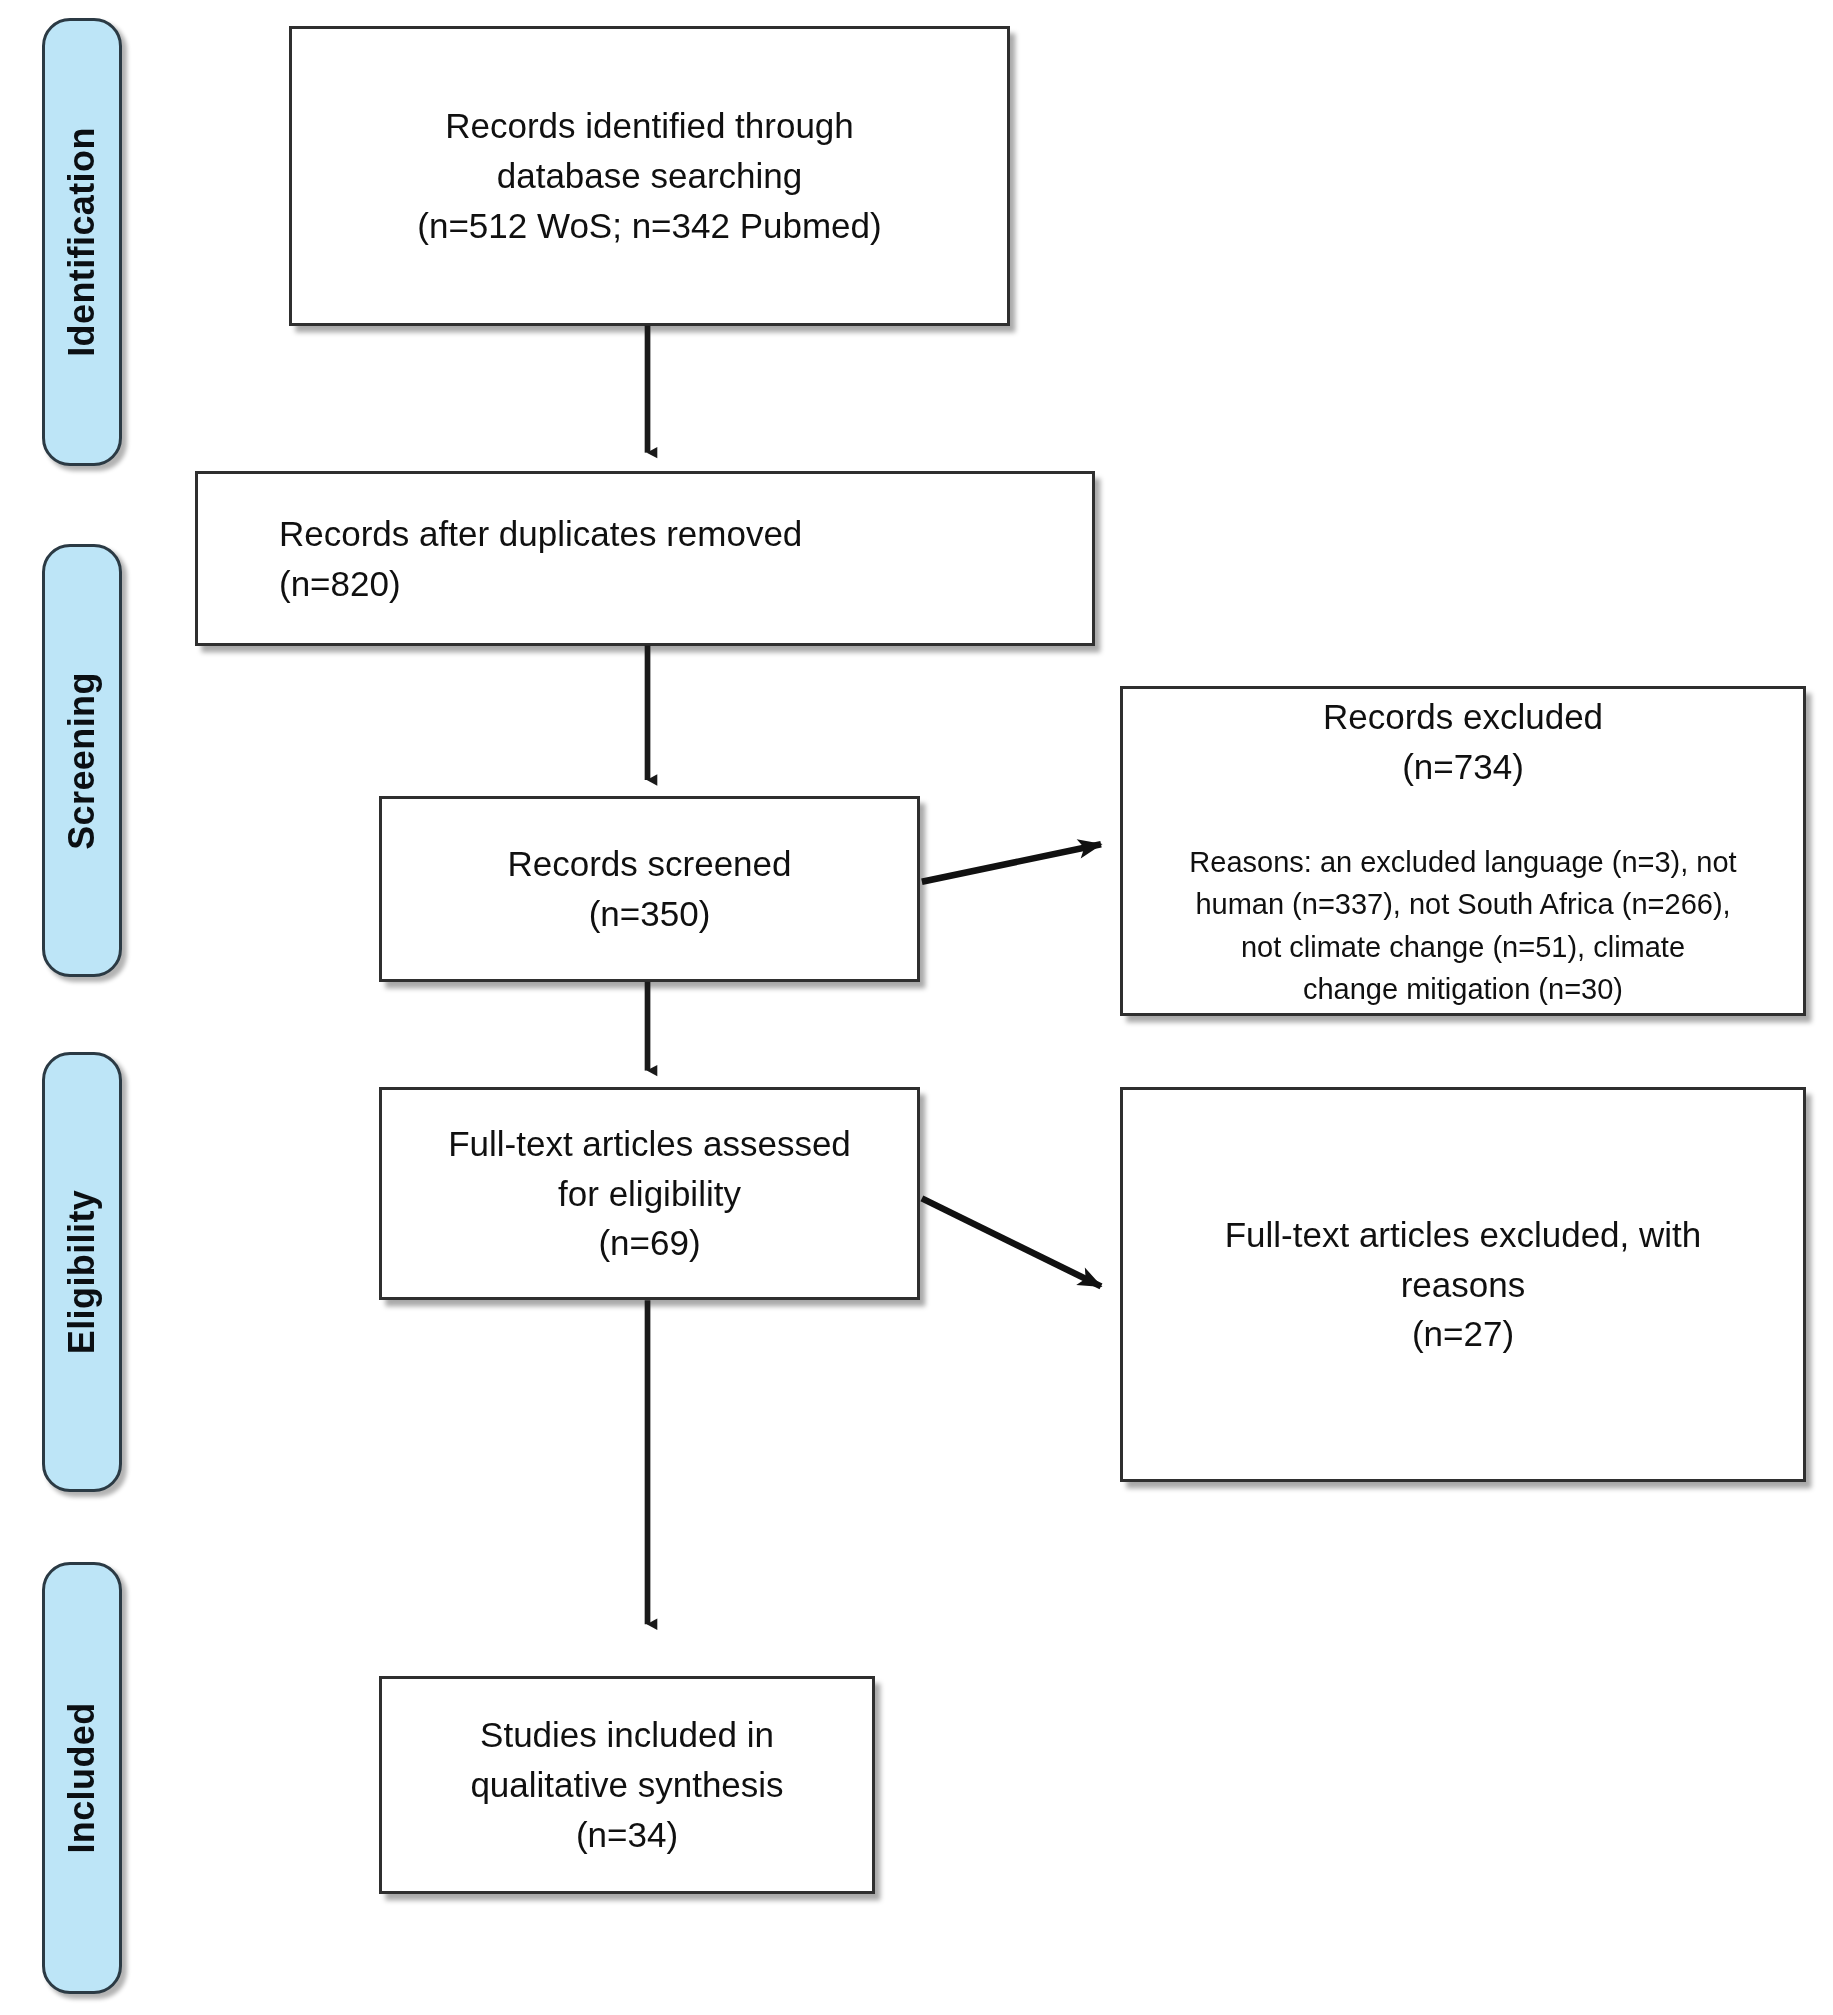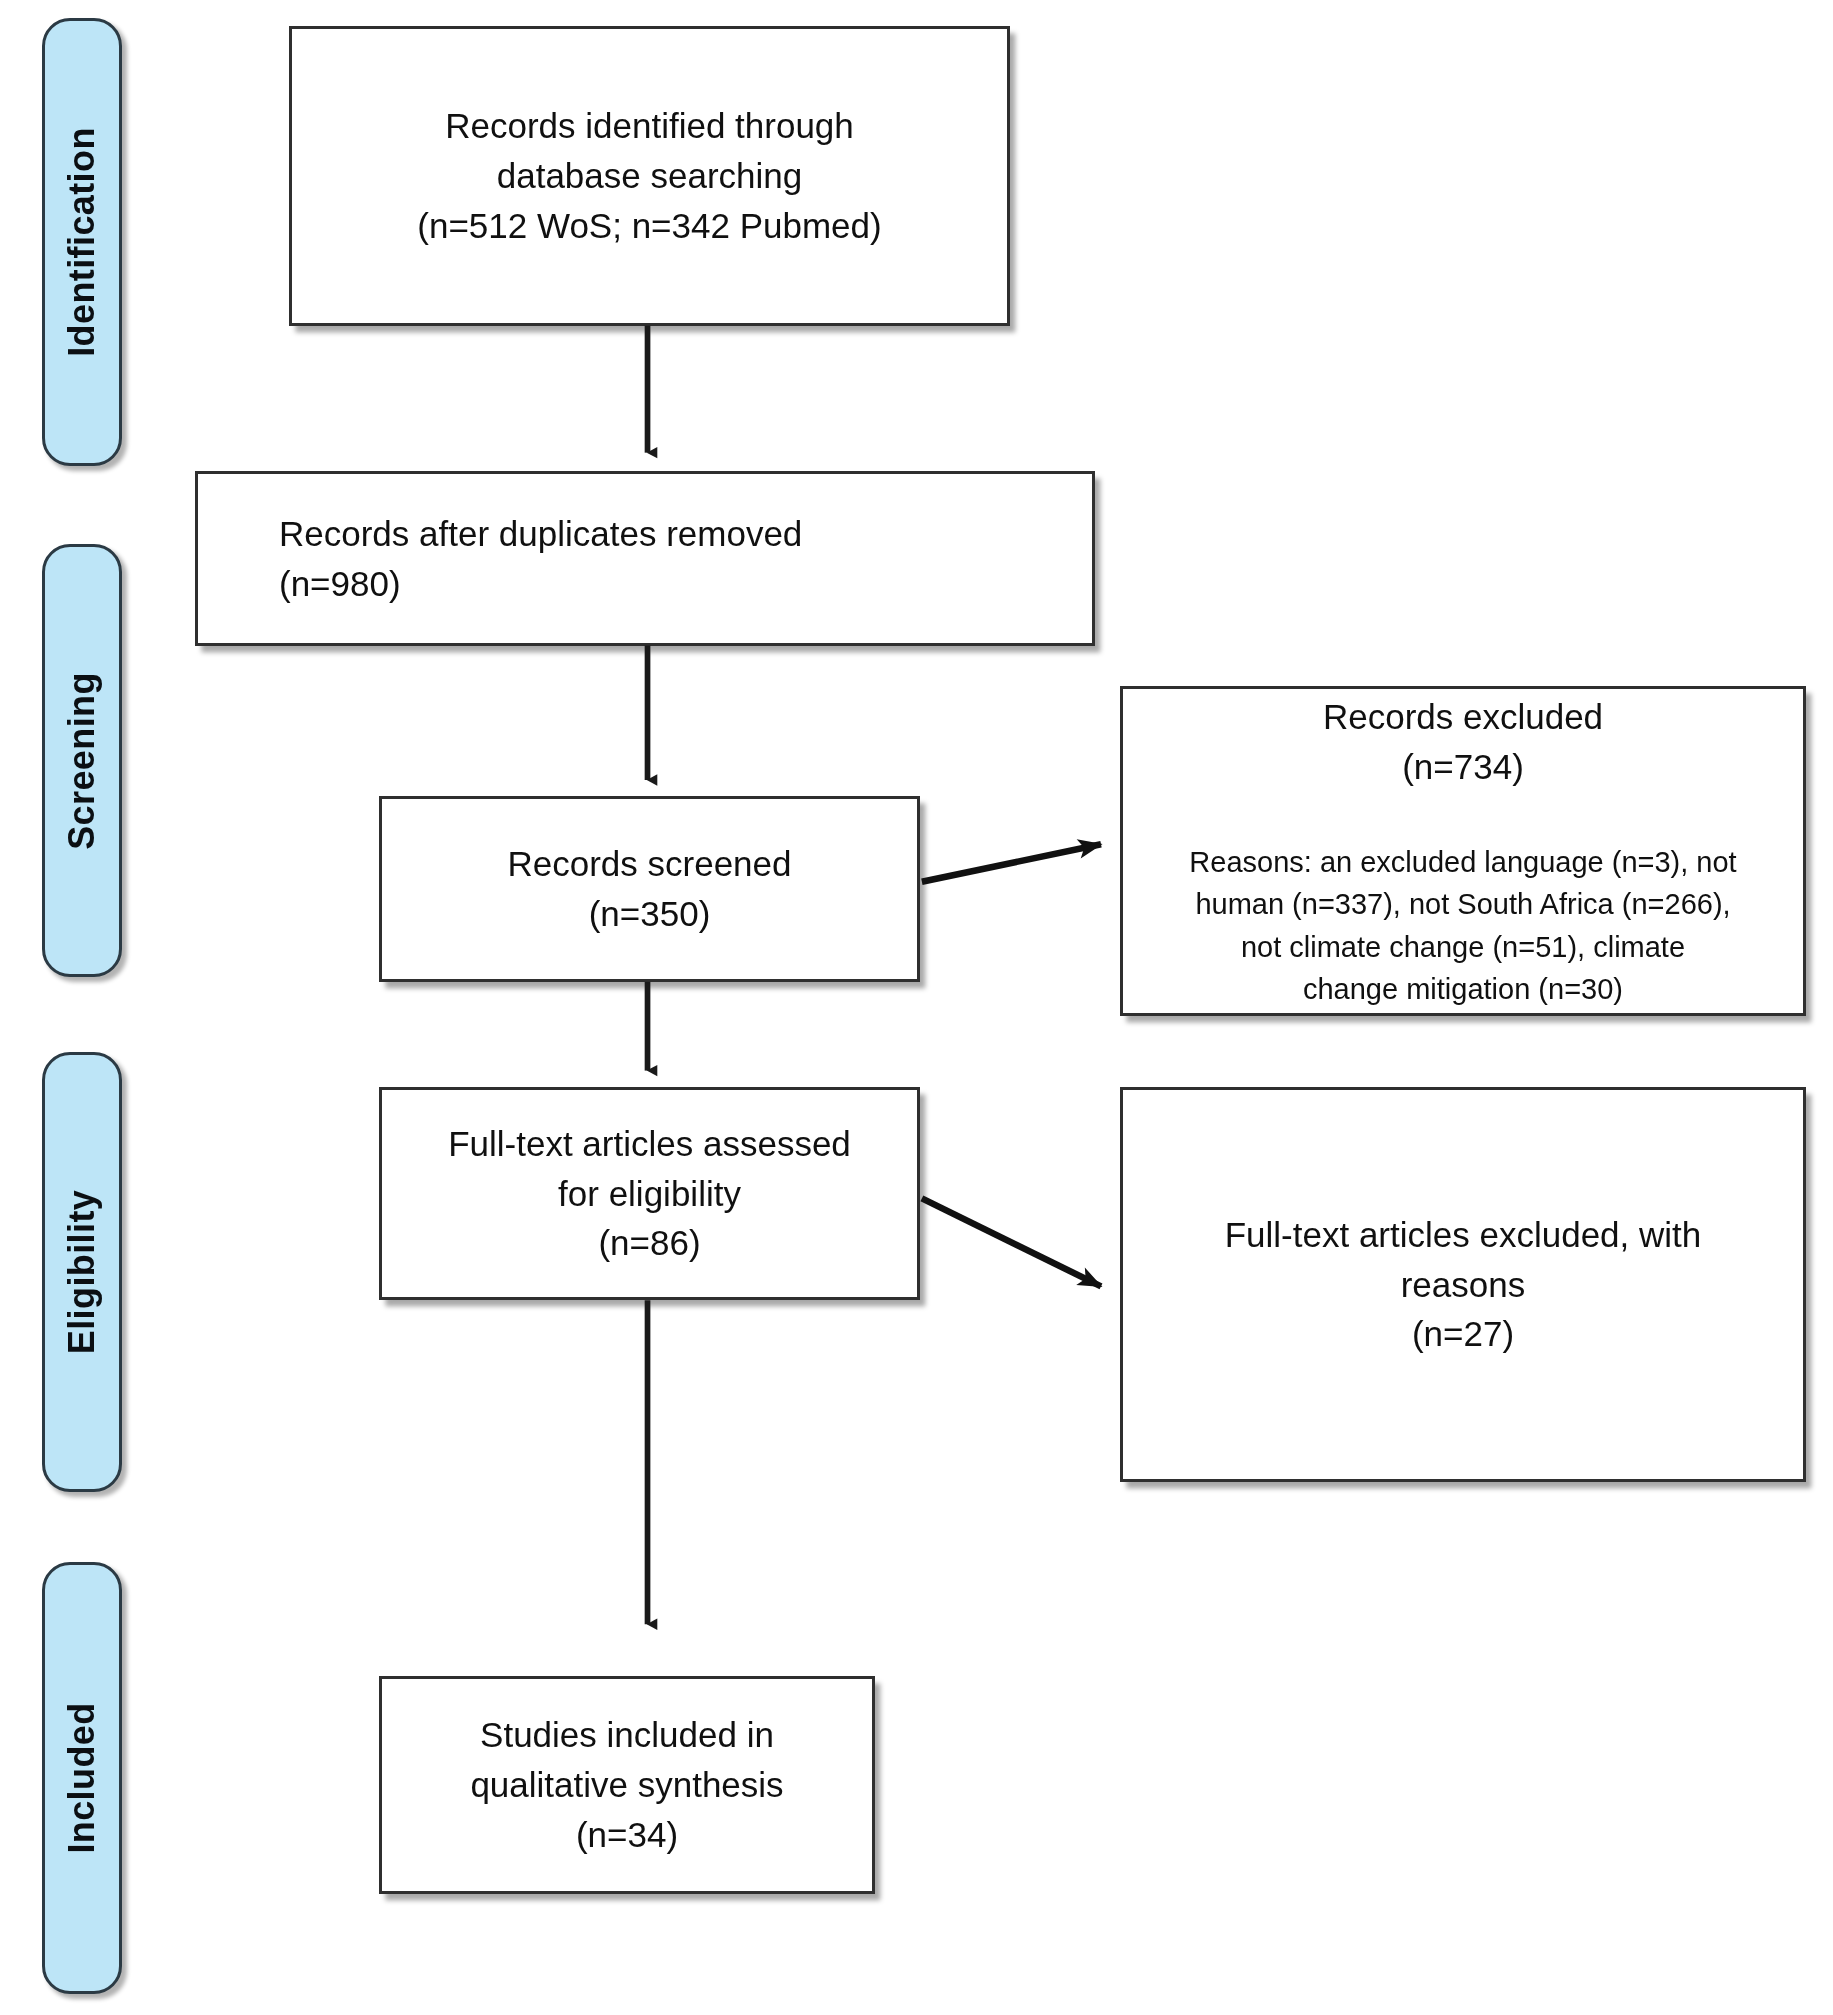--- a/index.html
+++ b/index.html
@@ -113,21 +113,21 @@
   </div>
 
   <div class="flow-box" style="left:289px; top:26px; width:721px; height:300px;">
     <span class="box-text">Records identified through
 database searching
 (n=512 WoS; n=342 Pubmed)</span>
   </div>
 
   <div class="flow-box align-left-block" style="left:195px; top:471px; width:900px; height:175px;">
     <span class="box-text">Records after duplicates removed
-(n=980)</span>
+(n=820)</span>
   </div>
 
   <div class="flow-box" style="left:379px; top:796px; width:541px; height:186px;">
     <span class="box-text">Records screened
 (n=350)</span>
   </div>
 
   <div class="flow-box" style="left:1120px; top:686px; width:686px; height:330px;">
     <span class="box-text">
       <span class="box-head">Records excluded
@@ -135,21 +135,21 @@
       <span class="box-body">Reasons: an excluded language (n=3), not
 human (n=337), not South Africa (n=266),
 not climate change (n=51), climate
 change mitigation (n=30)</span>
     </span>
   </div>
 
   <div class="flow-box" style="left:379px; top:1087px; width:541px; height:213px;">
     <span class="box-text">Full-text articles assessed
 for eligibility
-(n=86)</span>
+(n=69)</span>
   </div>
 
   <div class="flow-box" style="left:1120px; top:1087px; width:686px; height:395px;">
     <span class="box-text">
       <span class="box-head">Full-text articles excluded, with
 reasons
 (n=27)</span>
     </span>
   </div>
 

